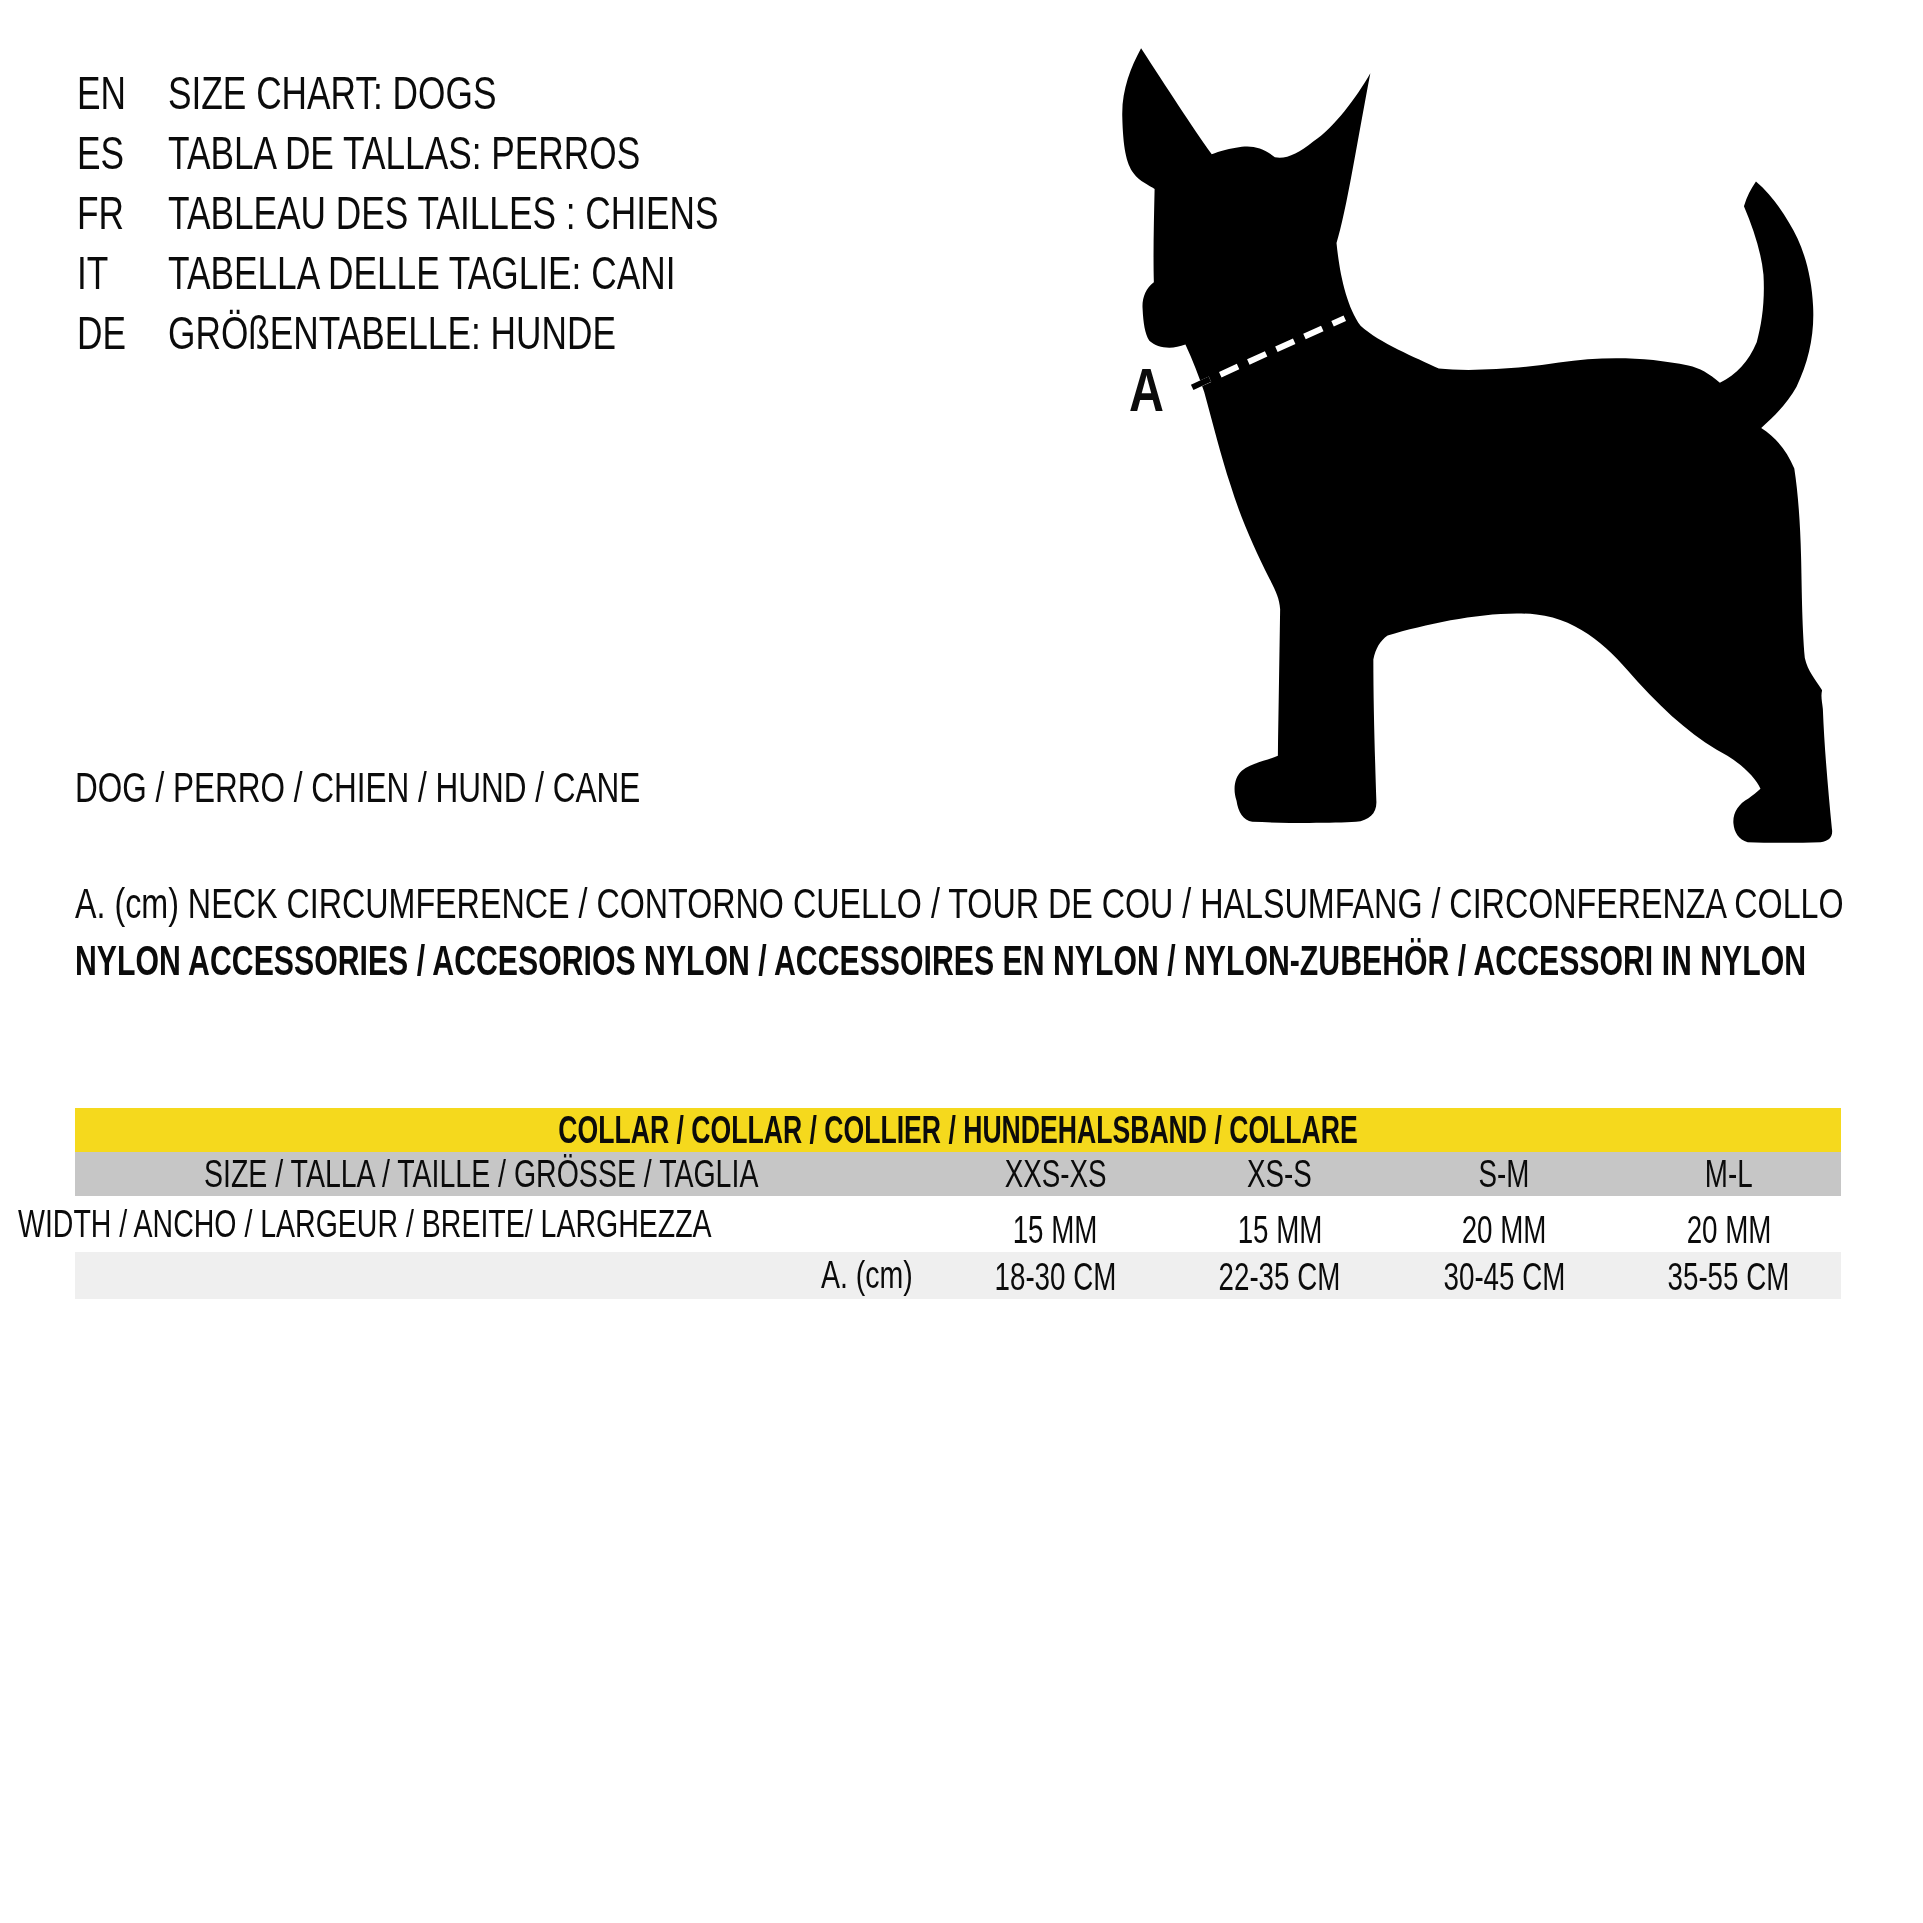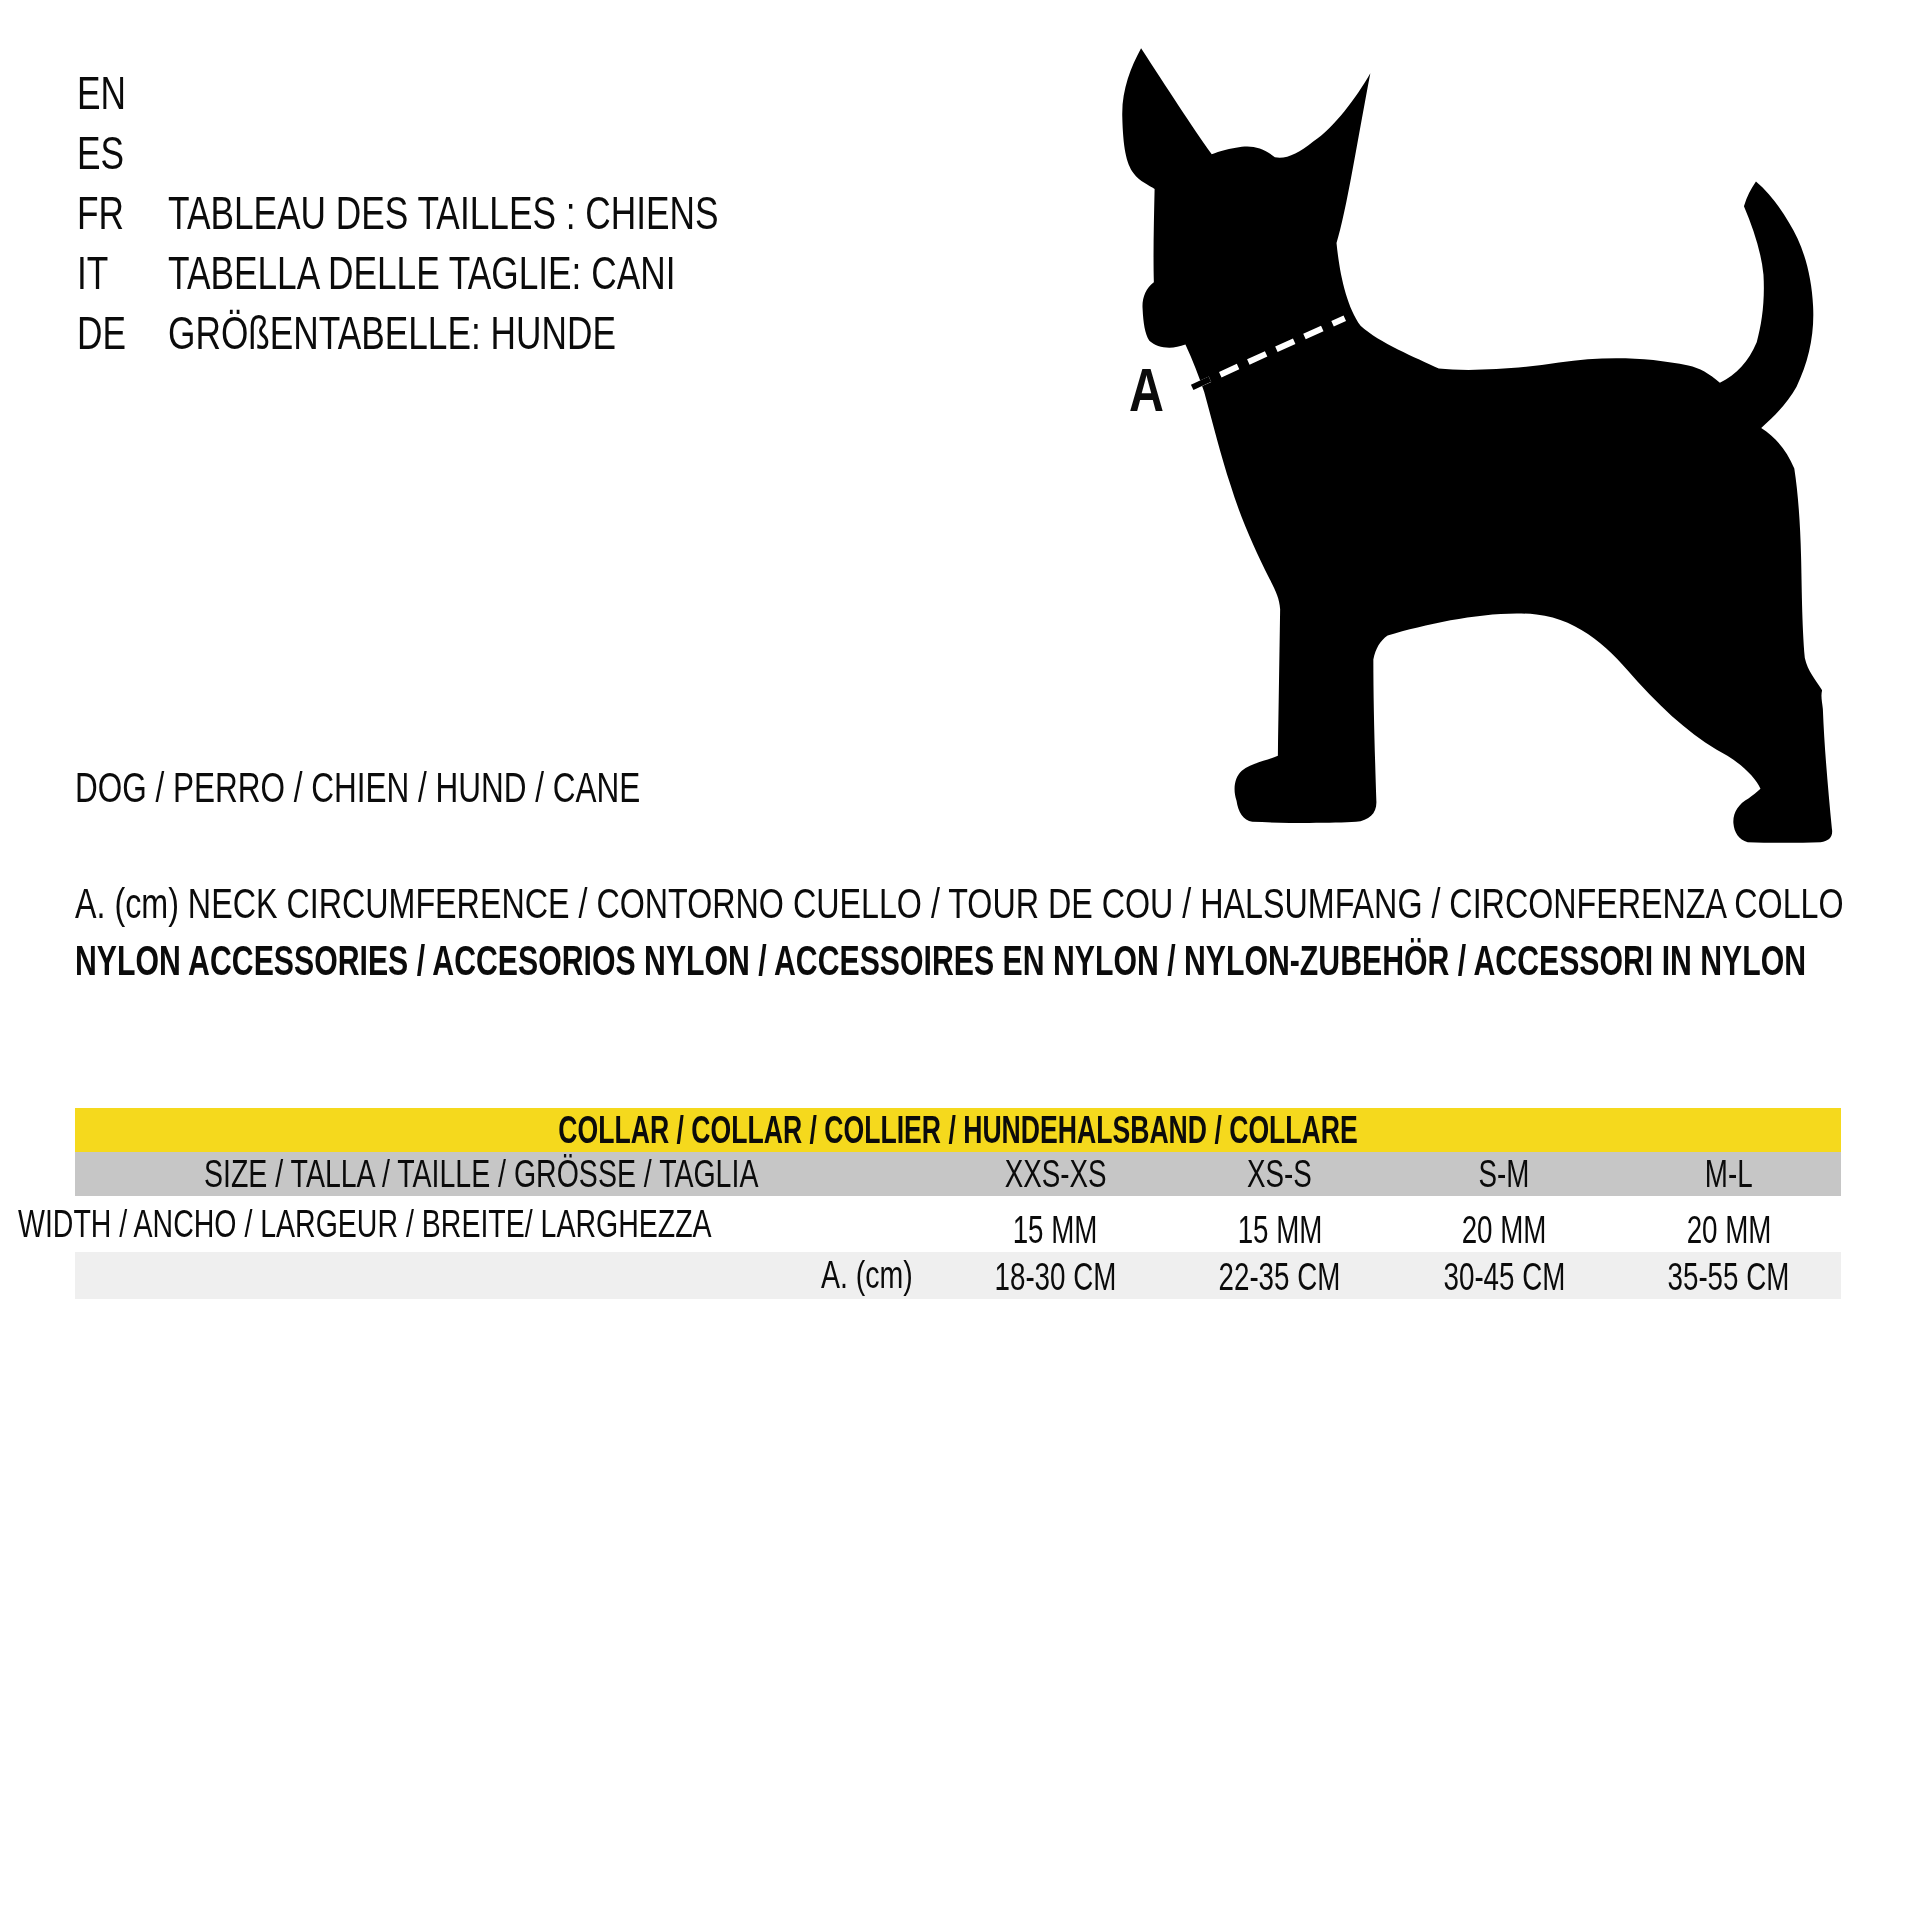--- a/index.html
+++ b/index.html
@@ -46,23 +46,25 @@
   .t-cell{display:flex;align-items:flex-end;justify-content:center;}
 </style>
 </head>
 <body>
 
 <div class="canvas">
 
   <div class="langs">
     <div class="lang-row">
       <span><span class="sx">EN</span></span>
+      <span><span class="sx">SIZE CHART: DOGS</span></span>
     </div>
     <div class="lang-row">
       <span><span class="sx">ES</span></span>
+      <span><span class="sx">TABLA DE TALLAS: PERROS</span></span>
     </div>
     <div class="lang-row">
       <span><span class="sx">FR</span></span>
       <span><span class="sx">TABLEAU DES TAILLES : CHIENS</span></span>
     </div>
     <div class="lang-row">
       <span><span class="sx">IT</span></span>
       <span><span class="sx">TABELLA DELLE TAGLIE: CANI</span></span>
     </div>
     <div class="lang-row">

